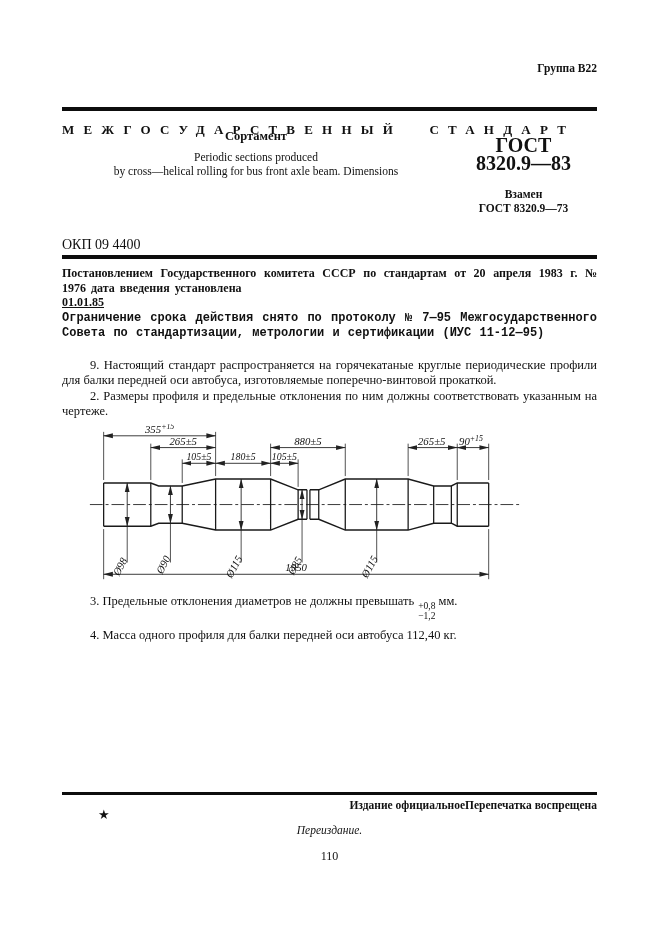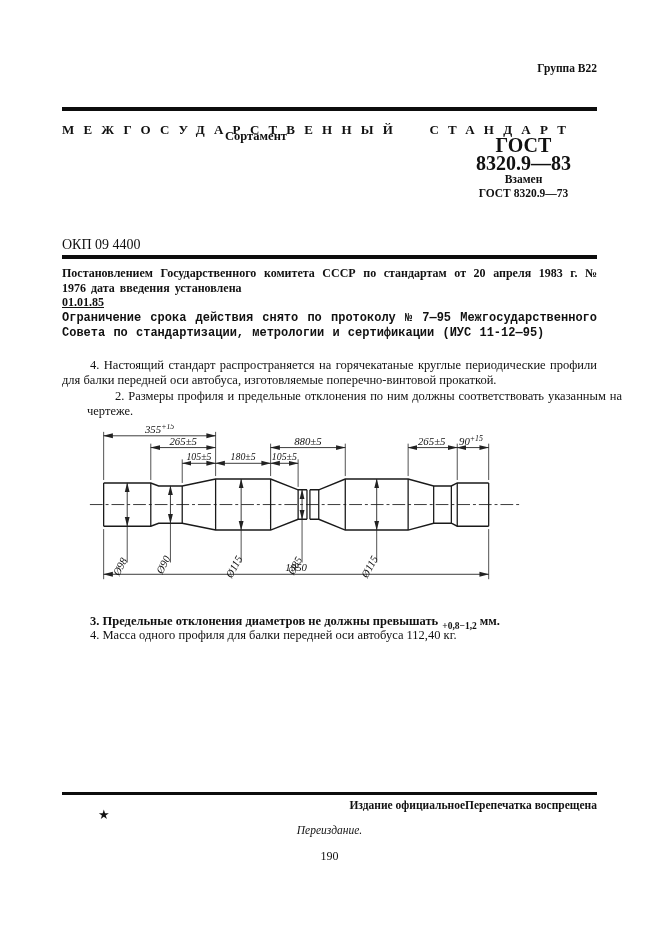--- a/index.html
+++ b/index.html
@@ -15,31 +15,31 @@
   .rule{background:#0d0d0d;height:4px;}
   .rule1{top:107px;}
   .rule2{top:255px;}
   .title-row{top:120px;display:flex;}
   .title-left{width:388px;text-align:center;}
   .title-right{width:147px;text-align:center;}
   .title-main{font-weight:bold;font-size:12.5px;line-height:15.5px;}
   .subtitle{font-weight:bold;font-size:12.5px;margin-top:9px;}
   .title-en{font-size:11.5px;line-height:13.5px;margin-top:7px;}
   .gost-big{font-weight:bold;font-size:20px;line-height:18px;margin-top:16px;}
-  .vzamen{font-weight:bold;font-size:11.5px;line-height:14px;}
+  .vzamen{font-weight:bold;font-size:11.5px;line-height:14px;margin-top:15px;}
   .okp{top:237px;font-size:14px;}
   .decree{top:266px;font-weight:bold;font-size:12px;line-height:15px;text-align:justify;word-spacing:2px;}
   .date{top:295px;font-weight:bold;font-size:12px;text-decoration:underline;}
   .limitation{top:311px;font-weight:bold;font-size:12px;line-height:15px;text-align:justify;word-spacing:1px;font-family:Liberation Mono, monospace;}
   .clause{font-size:12.5px;line-height:15px;text-align:justify;text-indent:28px;}
   .clause1{top:358px;}
-  .clause2{top:389px;margin-left:25px;}
-  .clause3{top:614px;text-indent:0;padding-left:28px;font-weight:bold;}
+  .clause2{top:389px;}
+  .clause3{top:594px;text-indent:0;padding-left:28px;}
   .clause4{top:620px;text-indent:0;padding-left:28px;margin-top:8px;}
-  .tol-stack{display:inline-flex;flex-direction:row;font-size:9.5px;line-height:9.5px;vertical-align:-4px;margin:0 3px 0 4px;}
+  .tol-stack{display:inline-flex;flex-direction:column;font-size:9.5px;line-height:9.5px;vertical-align:-4px;margin:0 3px 0 4px;}
   .drawing{top:424px;left:84px;}
   .footer-rule{top:792px;height:3px;background:#0d0d0d;}
   .footer-row{top:799px;display:flex;justify-content:flex-end;font-weight:bold;font-size:11.5px;}
   .star{top:807px;left:98px;font-size:13px;}
   .reissue{top:824px;text-align:center;font-style:italic;font-size:11.5px;}
   .pagenum{top:849px;text-align:center;font-size:12px;}
   svg text{font-family:"Liberation Serif","DejaVu Serif",serif;font-style:italic;fill:#111;}
   .dim-t{font-size:11px;text-anchor:middle;}
   .dim-s{font-size:10px;text-anchor:middle;}
   .outline{stroke:#1a1a1a;stroke-width:1.5;fill:none;}
@@ -52,41 +52,45 @@
 <body>
 
 <div class="abs content group">Группа В22</div>
 
 <div class="abs content std-header">МЕЖГОСУДАРСТВЕННЫЙ СТАНДАРТ</div>
 <div class="abs content rule rule1"></div>
 
 <div class="abs content title-row">
   <div class="title-left">
     <div class="subtitle">Сортамент</div>
+    <div class="title-en">
+      <div>Periodic sections produced</div>
+      <div>by cross—helical rolling for bus front axle beam. Dimensions</div>
+    </div>
   </div>
   <div class="title-right">
     <div class="gost-big">
       <div>ГОСТ</div>
       <div>8320.9—83</div>
     </div>
     <div class="vzamen">
       <div>Взамен</div>
       <div>ГОСТ 8320.9—73</div>
     </div>
   </div>
 </div>
 
 <div class="abs content okp">ОКП 09 4400</div>
 <div class="abs content rule rule2"></div>
 
 <div class="abs content decree">Постановлением  Государственного  комитета  СССР  по стандартам от  20 апреля  1983 г. № 1976 дата введения установлена</div>
 <div class="abs content date">01.01.85</div>
 <div class="abs content limitation">Ограничение срока действия снято по протоколу № 7—95 Межгосударственного Совета по стандартизации, метрологии и сертификации (ИУС 11-12—95)</div>
 
-<div class="abs content clause clause1">4. Настоящий стандарт распространяется на горячекатаные круглые периодические профили для балки передней оси автобуса, изготовляемые поперечно-винтовой прокаткой.</div>
+<div class="abs content clause clause1">9. Настоящий стандарт распространяется на горячекатаные круглые периодические профили для балки передней оси автобуса, изготовляемые поперечно-винтовой прокаткой.</div>
 <div class="abs content clause clause2">2. Размеры профиля и предельные отклонения по ним должны соответствовать указанным на чертеже.</div>
 
 <div class="abs drawing">
 <svg width="442" height="167" viewBox="0 0 450 170">
   <defs>
     <marker id="ar" viewBox="0 0 10 6" refX="9.5" refY="3" markerWidth="11" markerHeight="7" orient="auto-start-reverse">
       <path d="M10,3 L0,0.5 L0,5.5 Z" fill="#222"></path>
     </marker>
   </defs>
 
@@ -144,13 +148,13 @@
 </div>
 <div class="abs content clause clause4">4. Масса одного профиля для балки передней оси автобуса 112,40 кг.</div>
 
 <div class="abs content footer-rule"></div>
 <div class="abs content footer-row">
   <span>Издание официальное</span>
   <span>Перепечатка воспрещена</span>
 </div>
 <div class="abs star">★</div>
 <div class="abs content reissue">Переиздание.</div>
-<div class="abs content pagenum">190</div>
+<div class="abs content pagenum">110</div>
 
 </body></html>

